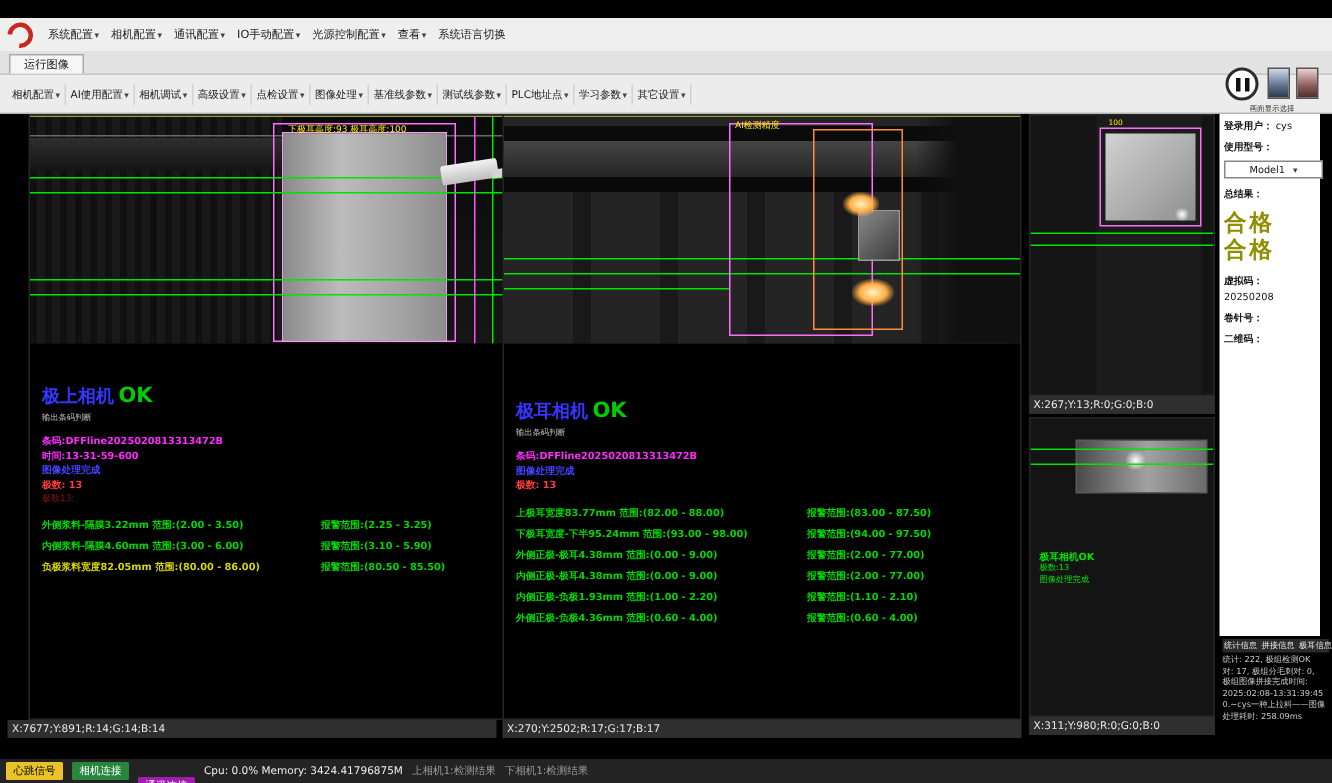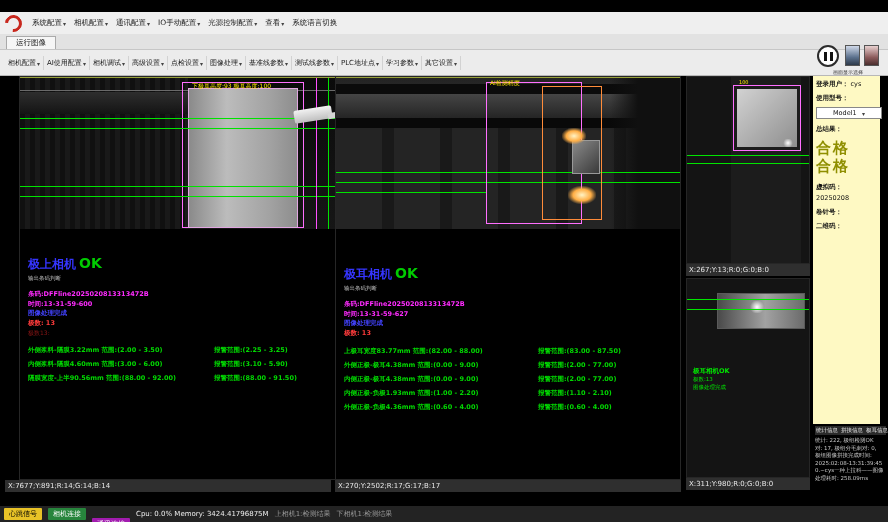--- a/index.html
+++ b/index.html
@@ -113,21 +113,21 @@
   .p1label { left:52px; top:2px; font-size:5px; color:#ffe800; position:absolute; }
   .p2strip { left:30px; top:14px; width:88px; height:36px; border:1px solid #5a5a5a;
              background:linear-gradient(90deg,#4a4a4a,#a2a2a2 55%,#6b6b6b); }
   .p2glow { left:62px; top:22px; width:16px; height:12px;
             background:radial-gradient(circle,#fff,rgba(255,255,255,0) 70%); }
   .p2text { position:absolute; left:6px; top:88px; }
   .p2line { font-size:5.5px; color:#00e400; line-height:8px; white-space:nowrap; }
   .p2line.first { font-size:6.5px; font-weight:bold; }
 
   
-  .right-panel { position:absolute; left:813px; top:76px; width:67px; height:348px; background:#fef9c3;
+  .right-panel { position:absolute; left:813px; top:76px; width:67px; height:348px; background:#ffffff;
                  padding:4px 3px; color:#111; }
   .rp-row { font-size:6.5px; font-weight:bold; margin-bottom:5px; white-space:nowrap; }
   .rp-val { font-weight:normal; margin-left:2px; }
   .rp-select { width:66px; height:12px; border:1px solid #888; background:#fff; font-size:6.5px;
                display:flex; align-items:center; justify-content:space-between; padding:0 16px; margin:-1px 0 6px; }
   .rp-result { color:#8f8f00; font-size:15px; font-weight:bold; line-height:18px; letter-spacing:2px; margin:2px 0 8px; }
   .rp-val2 { font-size:6.5px; margin:-3px 0 6px; }
 
   
   .stats-panel { position:absolute; left:813px; top:424px; width:75px; height:80px; background:#000;
@@ -274,23 +274,23 @@
       <div class="m-dim">极数13:</div>
       <div class="mrows">
         <div class="mrow">
             <span class="mtext">外侧浆料-隔膜3.22mm 范围:(2.00 - 3.50)</span>
             <span class="malarm">报警范围:(2.25 - 3.25)</span>
           </div>
         <div class="mrow">
             <span class="mtext">内侧浆料-隔膜4.60mm 范围:(3.00 - 6.00)</span>
             <span class="malarm">报警范围:(3.10 - 5.90)</span>
           </div>
-        <div class="mrow">
-            <span class="mtext">隔膜宽度-上半90.56mm 范围:(88.00 - 92.00)</span>
-            <span class="malarm">报警范围:(88.00 - 91.50)</span>
+        <div class="mrow warn">
+            <span class="mtext">负极浆料宽度82.05mm 范围:(80.00 - 86.00)</span>
+            <span class="malarm">报警范围:(80.50 - 85.50)</span>
           </div>
       </div>
     </div>
   </div>
   <div class="vstatus sL">X:7677;Y:891;R:14;G:14;B:14</div>
 
   <div class="view vmid">
     <div class="img imgM">
       <i class="sh miDark1"></i>
       <i class="sh miBand"></i>
@@ -306,27 +306,30 @@
       <i class="sh miGlow1"></i>
       <i class="sh miGlow2"></i>
       <span class="ovl-label" style="left:154px;top:1px">AI检测精度</span>
     </div>
     <div class="info">
       <div class="result-line">
         <span class="rt">极耳相机</span><span class="rs">OK</span>
       </div>
       <div class="subtitle">输出条码判断</div>
       <div class="meta m-mag">条码:DFFline2025020813313472B</div>
-      <div class="meta m-mag">时间:13-31-59-627</div>
       <div class="meta m-blue">图像处理完成</div>
       <div class="meta m-red">极数: 13</div>
       <div class="mrows">
         <div class="mrow">
             <span class="mtext" style="width:194px">上极耳宽度83.77mm 范围:(82.00 - 88.00)</span>
             <span class="malarm">报警范围:(83.00 - 87.50)</span>
+          </div>
+        <div class="mrow">
+            <span class="mtext" style="width:194px">下极耳宽度-下半95.24mm 范围:(93.00 - 98.00)</span>
+            <span class="malarm">报警范围:(94.00 - 97.50)</span>
           </div>
         <div class="mrow">
             <span class="mtext" style="width:194px">外侧正极-极耳4.38mm 范围:(0.00 - 9.00)</span>
             <span class="malarm">报警范围:(2.00 - 77.00)</span>
           </div>
         <div class="mrow">
             <span class="mtext" style="width:194px">内侧正极-极耳4.38mm 范围:(0.00 - 9.00)</span>
             <span class="malarm">报警范围:(2.00 - 77.00)</span>
           </div>
         <div class="mrow">

